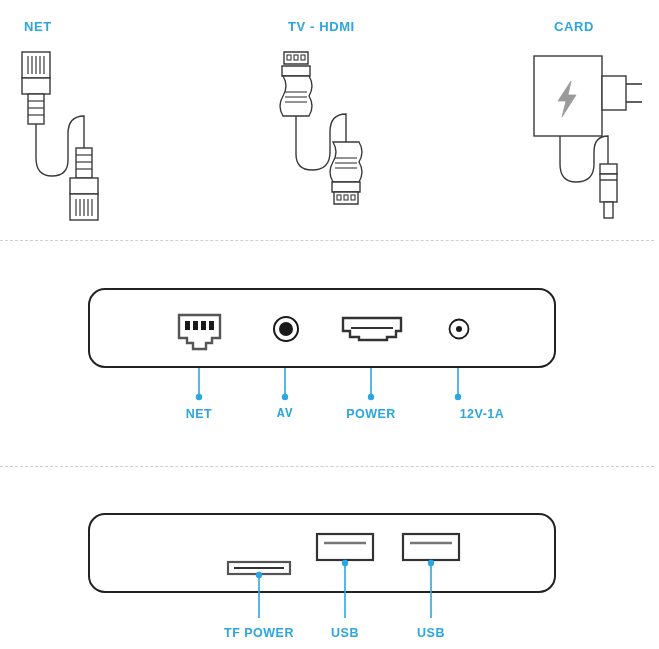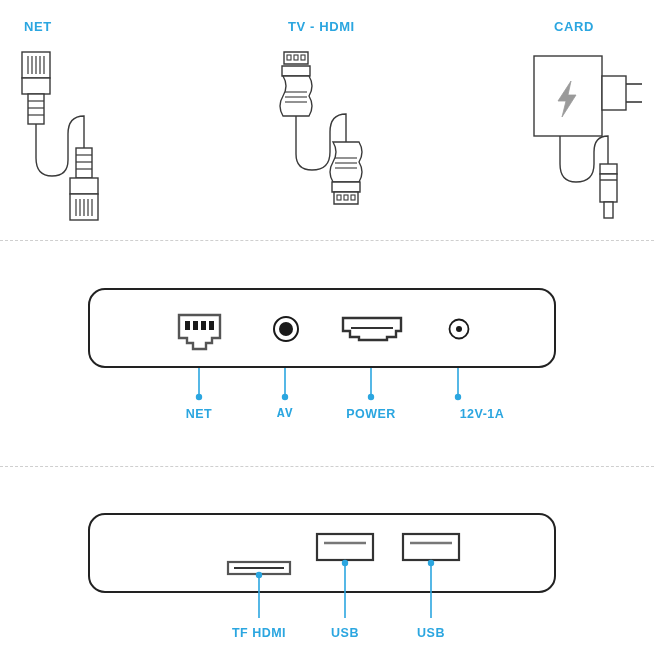--- a/index.html
+++ b/index.html
@@ -246,17 +246,17 @@
         <line x1="259" y1="56" x2="259" y2="14"></line>
           <circle cx="259" cy="13" r="2.4"></circle>
         <line x1="345" y1="56" x2="345" y2="2"></line>
           <circle cx="345" cy="1" r="2.4"></circle>
         <line x1="431" y1="56" x2="431" y2="2"></line>
           <circle cx="431" cy="1" r="2.4"></circle>
       </g>
     </svg>
   </div>
 
-  <div class="port-label" style="left:259px; top:626px;">TF HDMI</div>
+  <div class="port-label" style="left:259px; top:626px;">TF POWER</div>
   <div class="port-label" style="left:345px; top:626px;">USB</div>
   <div class="port-label" style="left:431px; top:626px;">USB</div>
 
 </div>
 
 </body></html>

